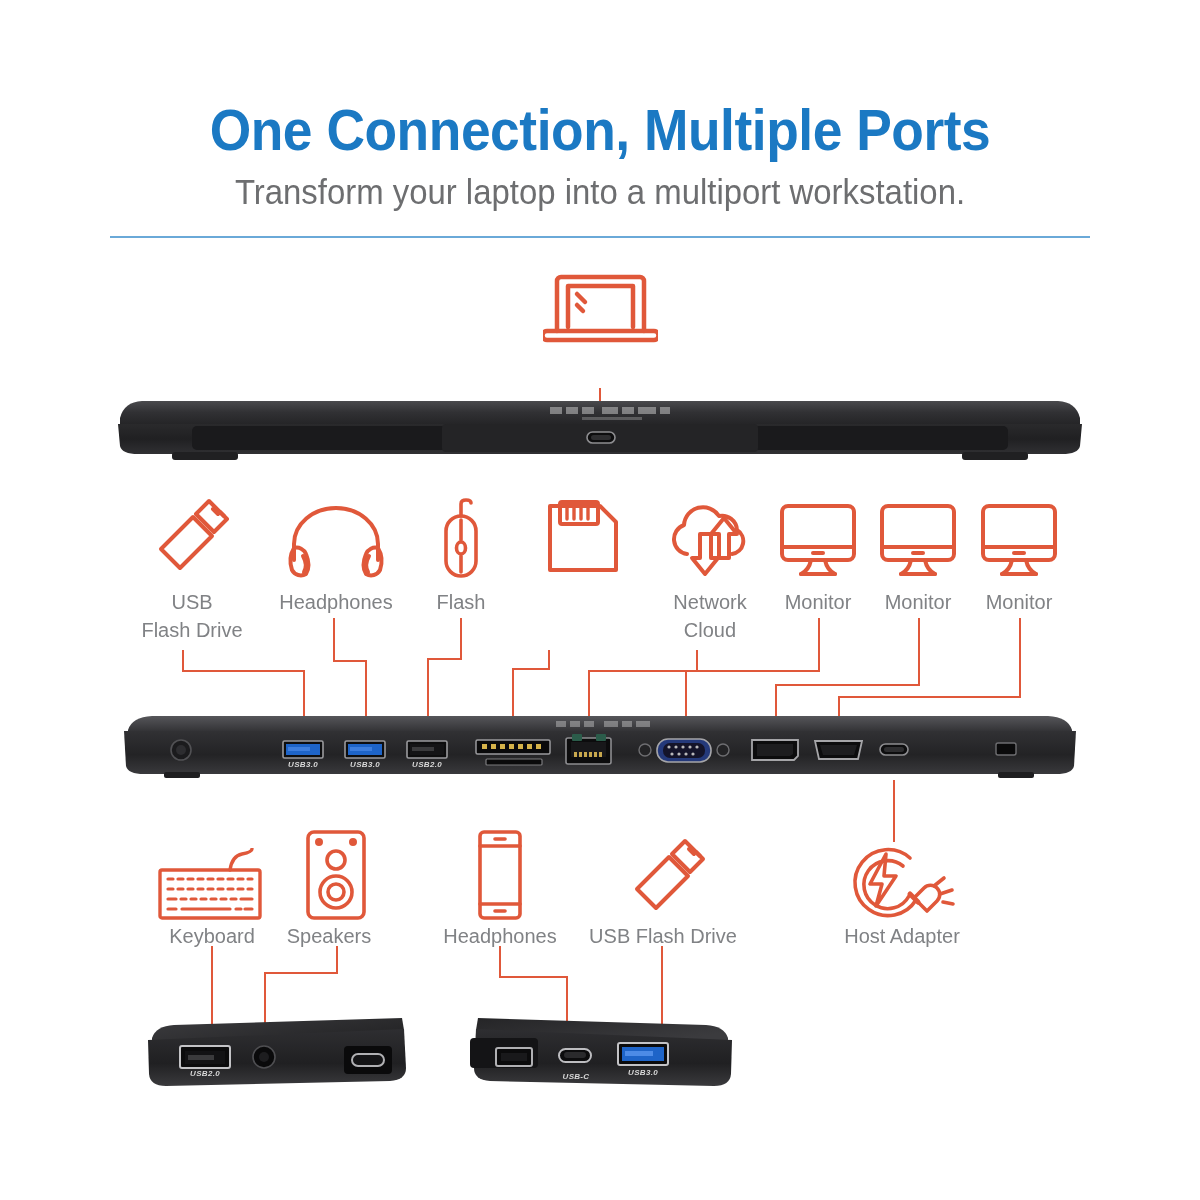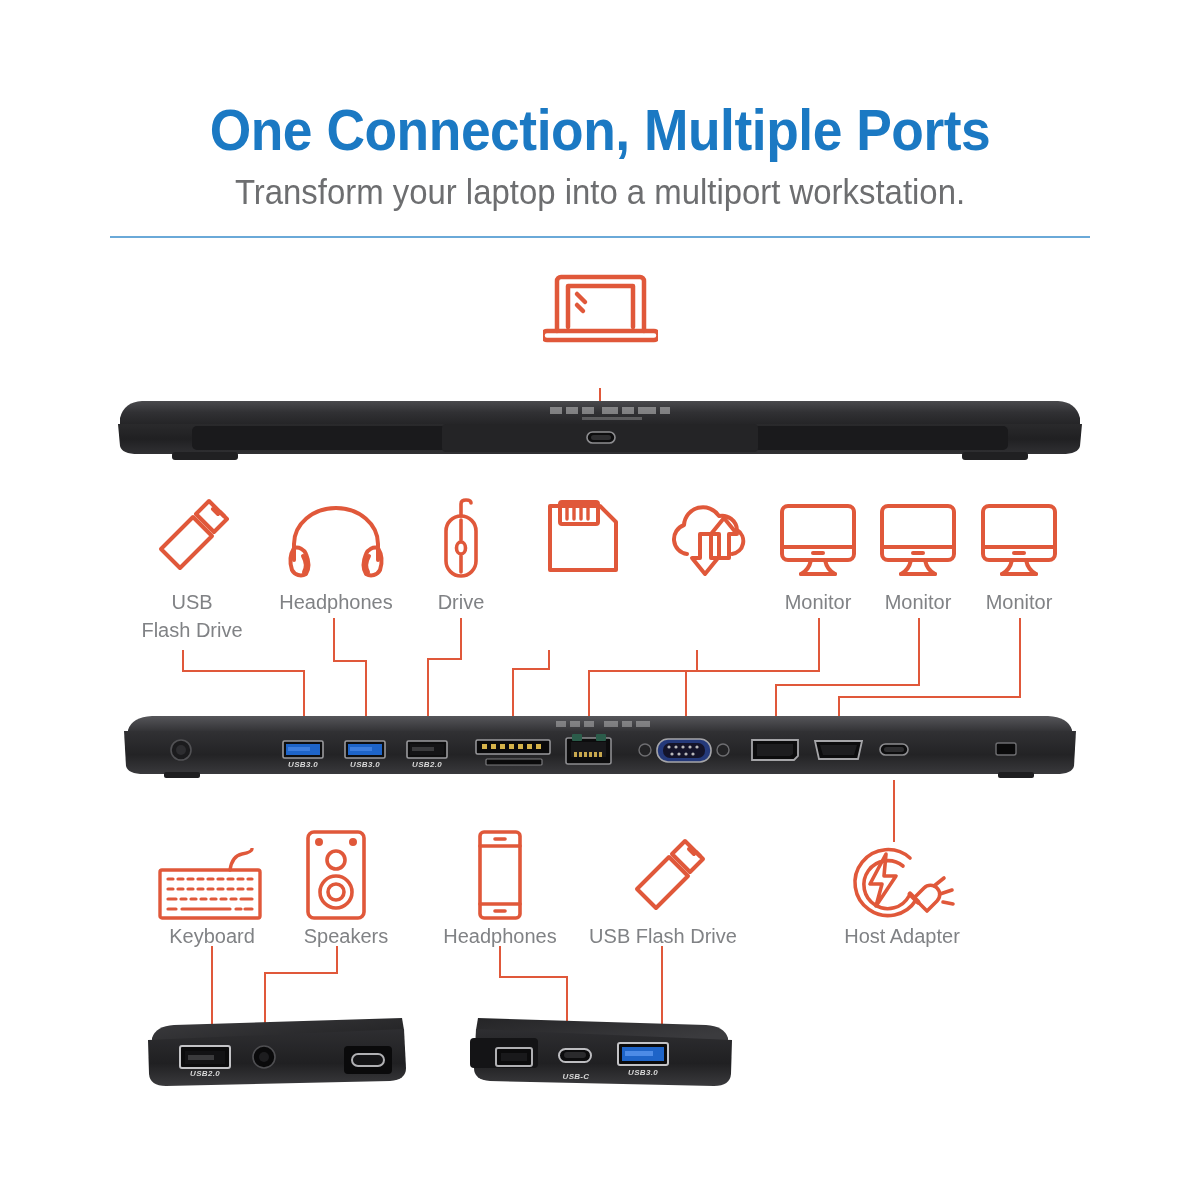--- a/index.html
+++ b/index.html
@@ -178,21 +178,21 @@
     <svg width="48" height="84" viewBox="0 0 48 84">
       <g fill="none" stroke="#E0583A" stroke-width="3.6" stroke-linecap="round" stroke-linejoin="round">
         <rect x="9" y="18" width="30" height="60" rx="15"></rect>
         <path d="M24 18 V6 q0 -4 5 -4 t5 3"></path>
         <path d="M24 22 V42"></path>
         <ellipse cx="24" cy="50" rx="4.5" ry="6"></ellipse>
         <path d="M24 58 V74"></path>
       </g>
     </svg>
   </div>
-  <div class="lbl" style="left:412px; top:588px; width:98px;">Drive</div>
+  <div class="lbl" style="left:412px; top:588px; width:98px;">Flash</div>
 
   <div class="icon" style="left:542px; top:496px;">
     <svg width="82" height="84" viewBox="0 0 82 84">
       <g fill="none" stroke="#E0583A" stroke-width="4" stroke-linejoin="round" stroke-linecap="round">
         <path d="M8 10 H58 L74 26 V74 H8 Z"></path>
         <rect x="18" y="6" width="38" height="22" rx="2"></rect>
         <g stroke-width="3.4">
           <path d="M25 11 V23 M32 11 V23 M39 11 V23 M46 11 V23"></path>
         </g>
       </g>
@@ -202,20 +202,22 @@
   <div class="icon" style="left:665px; top:496px;">
     <svg width="88" height="84" viewBox="0 0 88 84">
       <g fill="none" stroke="#E0583A" stroke-width="4" stroke-linejoin="round" stroke-linecap="round">
         <path d="M22 58 a15 15 0 0 1 -3 -29 a19 19 0 0 1 35 -9 a15 15 0 0 1 18 14 a13 13 0 0 1 -5 24"></path>
         <path d="M35 38 H46 V62 H53 L40 78 L27 62 H35 Z"></path>
         <path d="M53 70 V46 H60 L47 30 L53 38" opacity="0"></path>
         <path d="M51 74 V50 H59 L46 34 L33 50 H41 V74 Z" transform="translate(13,-12)"></path>
       </g>
     </svg>
   </div>
+  <div class="lbl" style="left:650px; top:588px; width:120px;">Network
+Cloud</div>
 
   <div class="icon" style="left:777px; top:500px;">
     <svg width="82" height="80" viewBox="0 0 82 80">
       <g fill="none" stroke="#E0583A" stroke-width="4" stroke-linejoin="round" stroke-linecap="round">
         <rect x="5" y="6" width="72" height="54" rx="6"></rect>
         <path d="M5 47 H77"></path>
         <path d="M36 53 H46"></path>
         <path d="M34 60 q-2 10 -10 14 H58 q-8 -4 -10 -14"></path>
         <path d="M24 74 H58"></path>
       </g>
@@ -442,21 +444,21 @@
       <g fill="none" stroke="#E0583A" stroke-width="3.6" stroke-linejoin="round" stroke-linecap="round">
         <rect x="6" y="4" width="56" height="86" rx="6"></rect>
         <circle cx="34" cy="32" r="9"></circle>
         <circle cx="34" cy="64" r="16"></circle>
         <circle cx="34" cy="64" r="8"></circle>
         <circle cx="17" cy="14" r="2.2" fill="#E0583A"></circle>
         <circle cx="51" cy="14" r="2.2" fill="#E0583A"></circle>
       </g>
     </svg>
   </div>
-  <div class="lbl" style="left:285px; top:922px; width:122px;">Speakers</div>
+  <div class="lbl" style="left:268px; top:922px; width:122px;">Speakers</div>
 
   <div class="icon" style="left:474px; top:828px;">
     <svg width="52" height="94" viewBox="0 0 52 94">
       <g fill="none" stroke="#E0583A" stroke-width="3.6" stroke-linejoin="round" stroke-linecap="round">
         <rect x="6" y="4" width="40" height="86" rx="4"></rect>
         <path d="M6 18 H46"></path>
         <path d="M6 76 H46"></path>
         <path d="M21 11 H31"></path>
         <path d="M21 83 H31"></path>
       </g>

